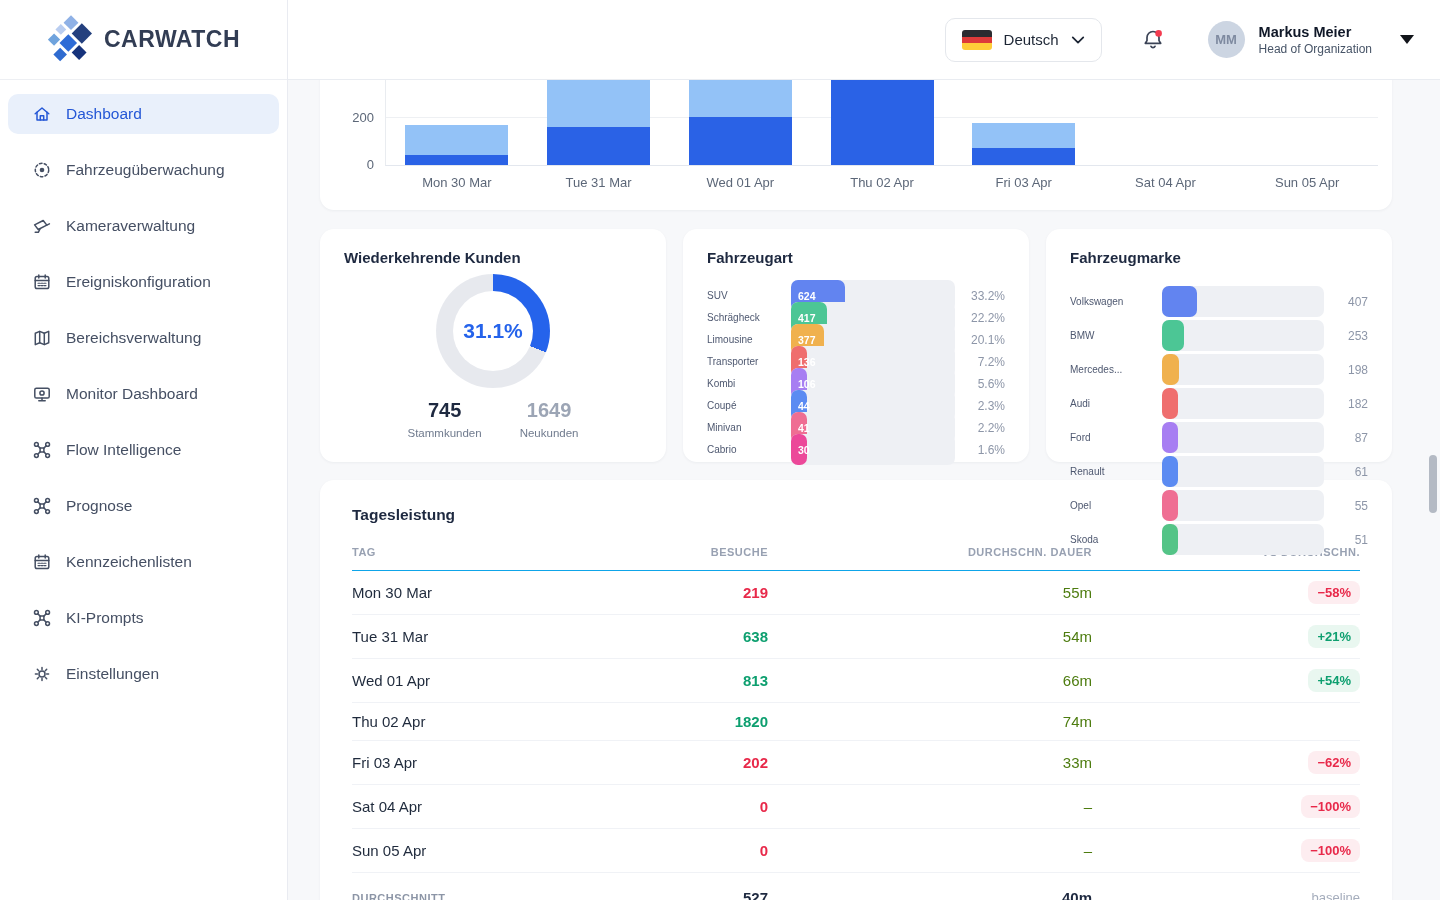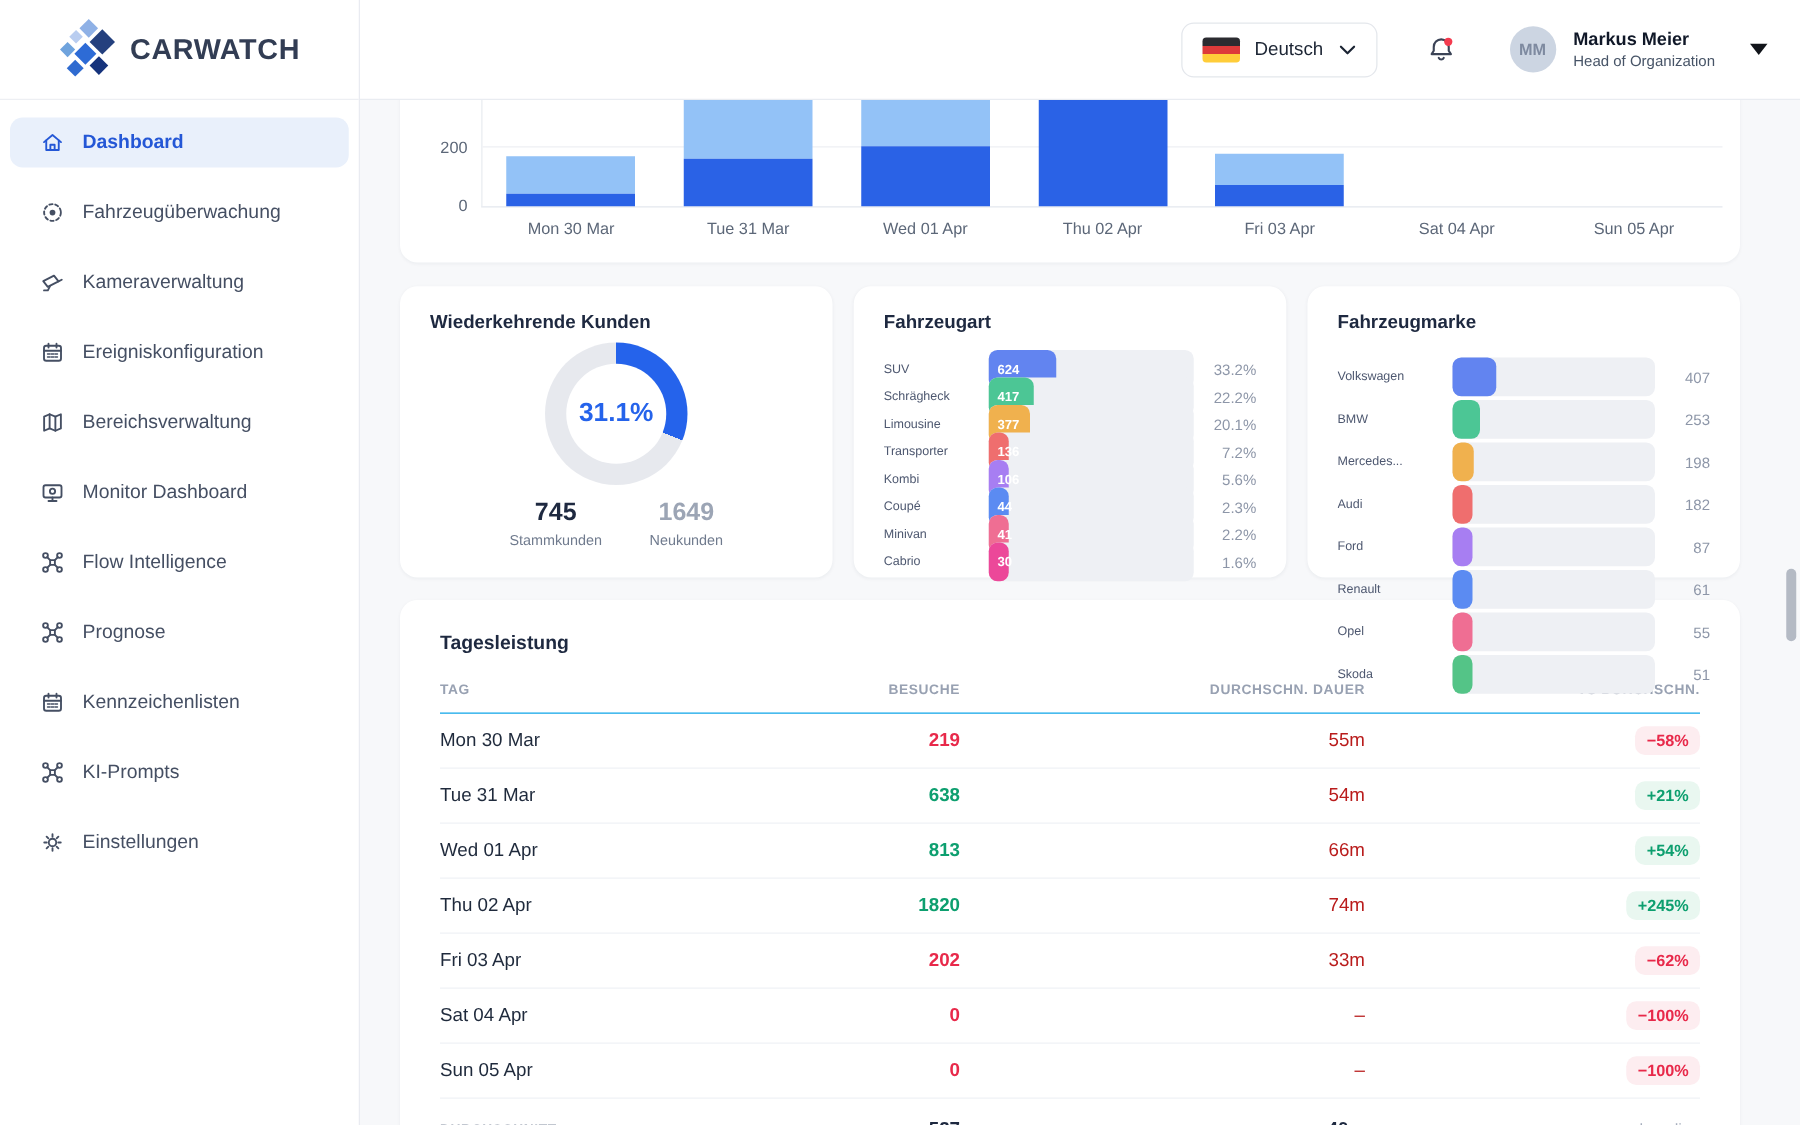--- a/index.html
+++ b/index.html
@@ -9,21 +9,21 @@
 
   
   .sidebar { position:absolute; left:0; top:0; bottom:0; width:288px; background:#fff;
              border-right:1px solid #e9ebf1; z-index:3; }
   .logo-area { height:80px; display:flex; align-items:center; gap:10px; padding-left:48px;
                border-bottom:1px solid #edeff3; }
   .logo-text { font-size:23px; font-weight:700; letter-spacing:.5px; color:#323d54; }
   .nav { padding:14px 8px 0 8px; }
   .nav-item { display:flex; align-items:center; gap:14px; height:40px; padding:0 16px 0 24px;
               margin-bottom:16px; border-radius:10px; color:#454f63; font-size:15.5px; cursor:pointer; }
-  .nav-item.active { background:#e9f0fb; color:#2457d6; font-weight:700; }
+  .nav-item.active { background:#e9f0fb; color:#2457d6; font-weight:400; }
   .nav-item .ic { display:flex; width:20px; height:20px; flex:0 0 20px; }
 
   
   .header { position:absolute; left:288px; top:0; right:0; height:80px; background:#fff;
             border-bottom:1px solid #e9ecf1; display:flex; align-items:center; z-index:2;
             padding:0 16px 0 24px; }
   .hspacer { flex:1; }
   .lang-btn { display:flex; align-items:center; gap:12px; height:44px; padding:0 16px;
               border:1px solid #e4e7ec; border-radius:10px; background:#fff; cursor:pointer; }
   .flag { width:30px; height:20px; border-radius:3px;
@@ -79,21 +79,21 @@
   .hval { font-size:12px; color:#8d96a8; text-align:right; }
 
   
   .table-card { margin-top:18px; padding:26px 32px; min-height:460px; }
   .tgrid { display:grid; grid-template-columns:220px 196px 324px 1fr; align-items:center; }
   .thead { margin-top:22px; padding-bottom:12px; border-bottom:1px solid #0ea5e9;
            font-size:11px; font-weight:600; letter-spacing:.5px; color:#98a1b2; }
   .thead > span:nth-child(n+2) { text-align:right; }
   .trow { padding:10px 0; border-bottom:1px solid #f0f2f6; font-size:15px; color:#1f2a3c; }
   .t-visits { text-align:right; font-weight:600; }
-  .t-dur { text-align:right; color:#b91c1c; }
+  .t-dur { text-align:right; color:#4d7c0f; }
   .t-vs { text-align:right; }
   .red { color:#e8294a; } .green { color:#0d9f6f; }
   .badge { display:inline-block; padding:4px 9px; border-radius:8px; font-size:13px; font-weight:700; }
   .badge.red { background:#fdedf0; } .badge.green { background:#e9f7f0; }
   .tfoot { padding-top:16px; font-size:15px; }
   .tfoot .flabel { font-size:11px; font-weight:600; letter-spacing:.5px; color:#8c95a6; }
   .tfoot .fval { text-align:right; font-weight:700; color:#1e2940; }
   .tfoot .fbase { text-align:right; font-size:13px; color:#a5adbc; }
 
   .scroll-thumb { position:absolute; right:3px; top:375px; width:8px; height:58px;
@@ -491,21 +491,20 @@
             <div class="tgrid trow">
               <span>Wed 01 Apr</span>
               <span class="t-visits green">813</span>
               <span class="t-dur">66m</span>
               <span class="t-vs"><span class="badge green green">+54%</span></span>
             </div>
             <div class="tgrid trow">
               <span>Thu 02 Apr</span>
               <span class="t-visits green">1820</span>
               <span class="t-dur">74m</span>
-              <span class="t-vs"><span class="badge green green">+245%</span></span>
             </div>
             <div class="tgrid trow">
               <span>Fri 03 Apr</span>
               <span class="t-visits red">202</span>
               <span class="t-dur">33m</span>
               <span class="t-vs"><span class="badge red red">−62%</span></span>
             </div>
             <div class="tgrid trow">
               <span>Sat 04 Apr</span>
               <span class="t-visits red">0</span>

